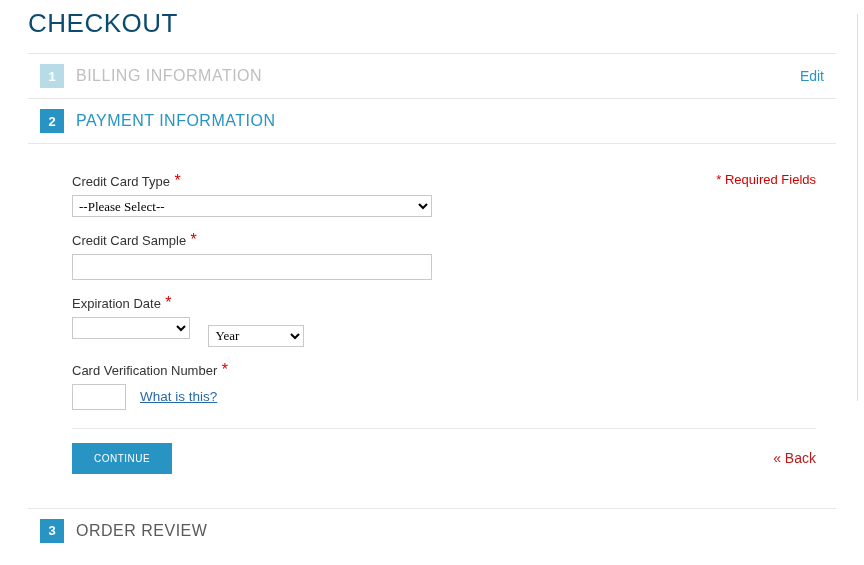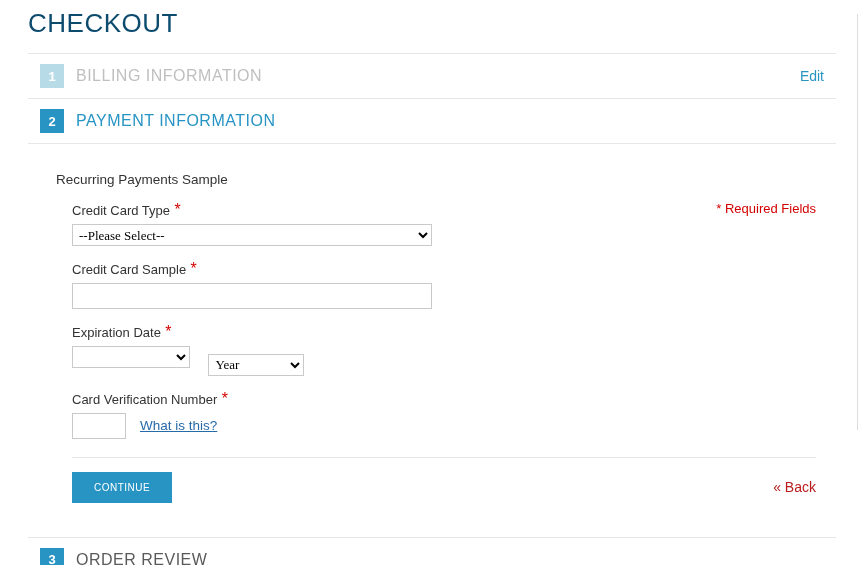--- a/index.html
+++ b/index.html
@@ -135,21 +135,20 @@
   <span class="edit-link">Edit</span>
 </div>
 
 <div class="step-header step-active">
   <span class="step-num">2</span>
   <span class="step-title">PAYMENT INFORMATION</span>
 </div>
 
 <div class="panel">
   <div class="panel-inner">
-    <div class="recurring-title">Recurring Payments Sample</div>
 
     <div class="form-area">
       <div class="required-note">* Required Fields</div>
 
       <div class="field-group">
         <span class="field-label">Credit Card Type</span>
         <span class="req-star">*</span><br>
         <select class="cc-type-select">
           <option>--Please Select--</option>
         </select>

